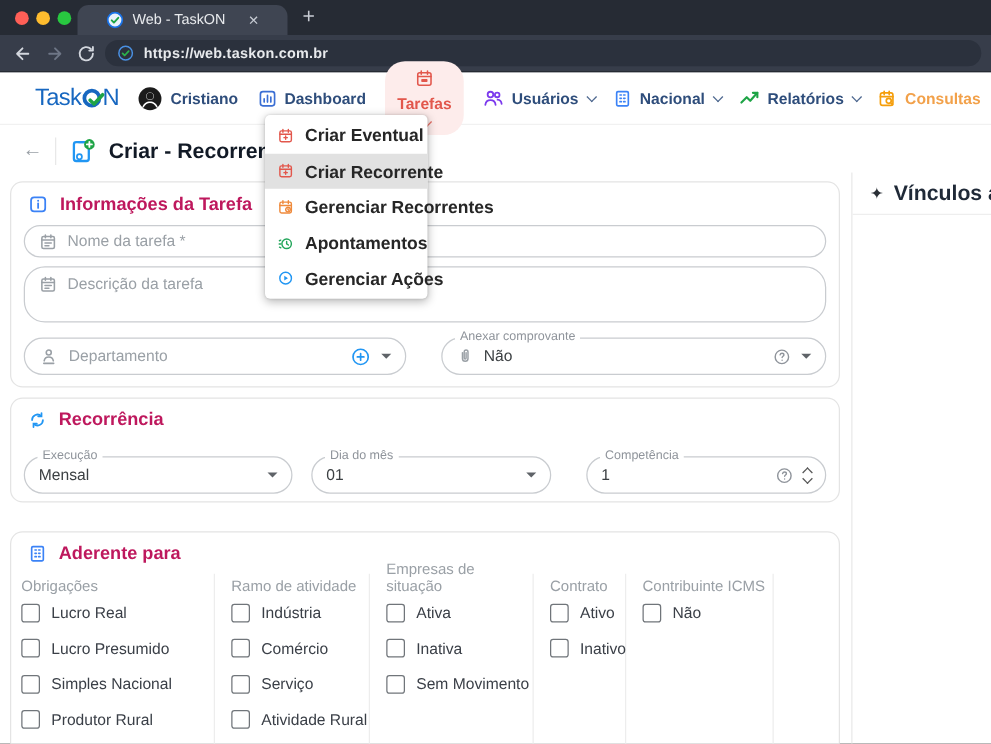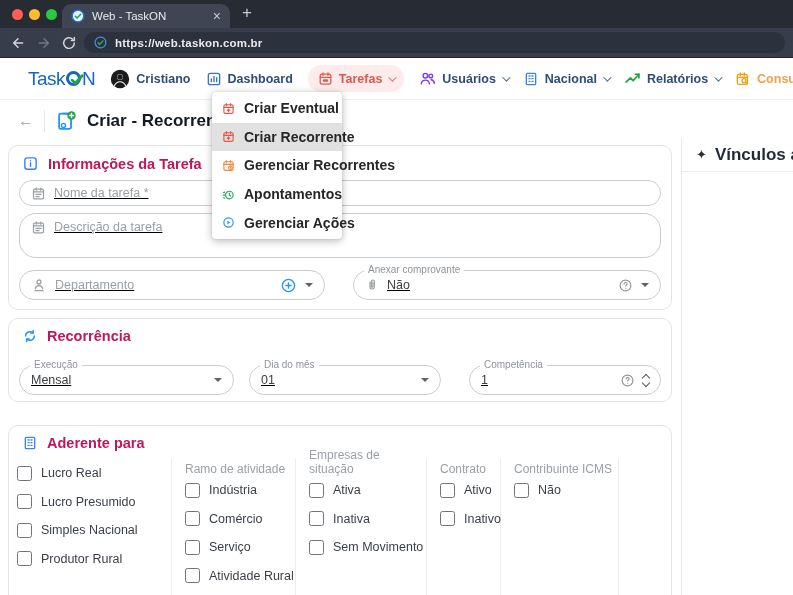--- a/index.html
+++ b/index.html
@@ -9,58 +9,58 @@
     background:#fff; overflow:hidden;
     font-family:"Liberation Sans", sans-serif;
   }
   
   .tabbar { position:absolute; top:0; left:0; right:0; height:28px; background:#262b34; }
   .tl { position:absolute; top:9px; width:11px; height:11px; border-radius:50%; }
   .tl.red { left:12px; background:#ff5f57; }
   .tl.yel { left:29px; background:#febc2e; }
   .tl.grn { left:46px; background:#28c840; }
   .tab { position:absolute; left:62px; top:4px; width:168px; height:24px; background:#3f4552;
-         border-radius:9px 9px 0 0; display:flex; align-items:center; gap:7px; padding:0 9px;
+         border-radius:9px 9px 0 0; display:flex; align-items:center; gap:7px; padding:0 23px;
          color:#e8eaed; font-size:11.5px; }
   .tab .ttl { flex:1; white-space:nowrap; overflow:hidden; }
   .tab .close { color:#c6cad2; font-size:14px; line-height:1; cursor:default; }
   .newtab { position:absolute; left:242px; top:3px; color:#c6cad2; font-size:17px; }
   .toolbar { position:absolute; top:28px; left:0; right:0; height:30px; background:#373d4a;
              border-bottom:1px solid #20242c; }
   .navbtn { position:absolute; top:7px; width:16px; height:16px; }
   .urlpill { position:absolute; left:84px; right:8px; top:4px; height:21px; border-radius:11px;
              background:#2b313d; display:flex; align-items:center; gap:8px; padding:0 10px; }
   .urltxt { color:#e8eaed; font-size:11.5px; font-weight:700; letter-spacing:.2px; }
   
   .appheader { position:absolute; top:58px; left:0; right:0; height:42px; background:#fff;
                border-bottom:1px solid #f1f1f1; display:flex; align-items:center;
                padding:0 12px; gap:15px; }
   .logo { font-size:19px; font-weight:400; color:#1767c0; display:flex; align-items:center; letter-spacing:-0.5px;margin-left:16px; }
   .logo-o { position:relative; width:15px; height:15px; border:3px solid #1767c0; border-radius:50%;
             display:inline-block; margin:0 1px; }
   .logo-o svg { position:absolute; left:0px; top:-2px; }
   .navitem { display:flex; align-items:center; gap:6px; font-size:12.5px; font-weight:600;
              color:#2e4d7b; white-space:nowrap; cursor:default; }
-  .navitem.active { background:#fdeceb; color:#e2574c; padding:6px 10px; border-radius:16px; }
+  .navitem.active { background:#fdeceb; color:#e2574c; padding:6px 10px; border-radius:16px;flex-direction:column; }
   .chev { display:inline-block; width:6px; height:6px; border-right:1.6px solid currentColor;
           border-bottom:1.6px solid currentColor; transform:rotate(45deg) translateY(-2px); opacity:.85; }
   .avatar { width:20px; height:20px; }
   
   .pagehdr { position:absolute; top:104px; left:0; width:672px; height:34px; display:flex;
              align-items:center; padding-left:18px; gap:10px; }
   .backarrow { color:#9aa0a6; font-size:16px; line-height:1; }
   .vsep { width:1px; height:22px; background:#e8e8e8; }
   .pagetitle { font-size:17px; font-weight:800; color:#121a26; }
   
   .card { position:absolute; left:8px; width:664px; background:#fff;
           border:1px solid #e4e4e4; border-radius:10px; }
   .card-title { position:absolute; top:9px; left:13px; display:flex; align-items:center; gap:9px;
                 font-size:14.5px; font-weight:700; color:#be185d; }
   .field { position:absolute; display:flex; align-items:center; gap:8px;
-           border:1px solid #c9ccd0; border-radius:16px; background:#fff; padding:0 11px;text-decoration:underline; }
+           border:1px solid #c9ccd0; border-radius:16px; background:#fff; padding:0 11px; }
   .field input { border:0; outline:0; flex:1; min-width:0; background:transparent;
                  font-family:"Liberation Sans",sans-serif; font-size:12.5px; color:#3c4043; }
   .field input::placeholder { color:#9aa0a6; opacity:1; }
   .flabel { position:absolute; top:-7px; left:10px; font-size:10px; color:#8f949b;
             background:#fff; padding:0 4px; line-height:1.2; white-space:nowrap; }
   .caret { width:0; height:0; border-left:4px solid transparent; border-right:4px solid transparent;
            border-top:4.5px solid #5f6368; flex:none; }
   .spinner { display:flex; flex-direction:column; gap:2px; align-items:center; flex:none; }
   .spinner i { display:block; width:6px; height:6px; border-right:1.5px solid #555;
                border-bottom:1.5px solid #555; }
@@ -315,20 +315,21 @@
   <div class="card" style="top:425px; height:215px;">
     <div class="card-title">
       <svg class="svgi" width="16" height="16" viewBox="0 0 24 24" fill="none" stroke="#3b82f6" stroke-width="2" stroke-linecap="round">
           <rect x="5" y="3.5" width="14" height="17" rx="1.5"></rect>
           <path d="M9 7.5h1.6M13.4 7.5H15M9 11.5h1.6M13.4 11.5H15M9 15.5h1.6M13.4 15.5H15"></path>
         </svg>
       <span>Aderente para</span>
     </div>
 
     <div class="cb-col" style="left:0px; width:163px;">
+      <div class="colhdr">Obrigações</div>
       <div class="opt">
           <span class="cbx"></span>
           <span>Lucro Real</span>
         </div>
       <div class="opt">
           <span class="cbx"></span>
           <span>Lucro Presumido</span>
         </div>
       <div class="opt">
           <span class="cbx"></span>

